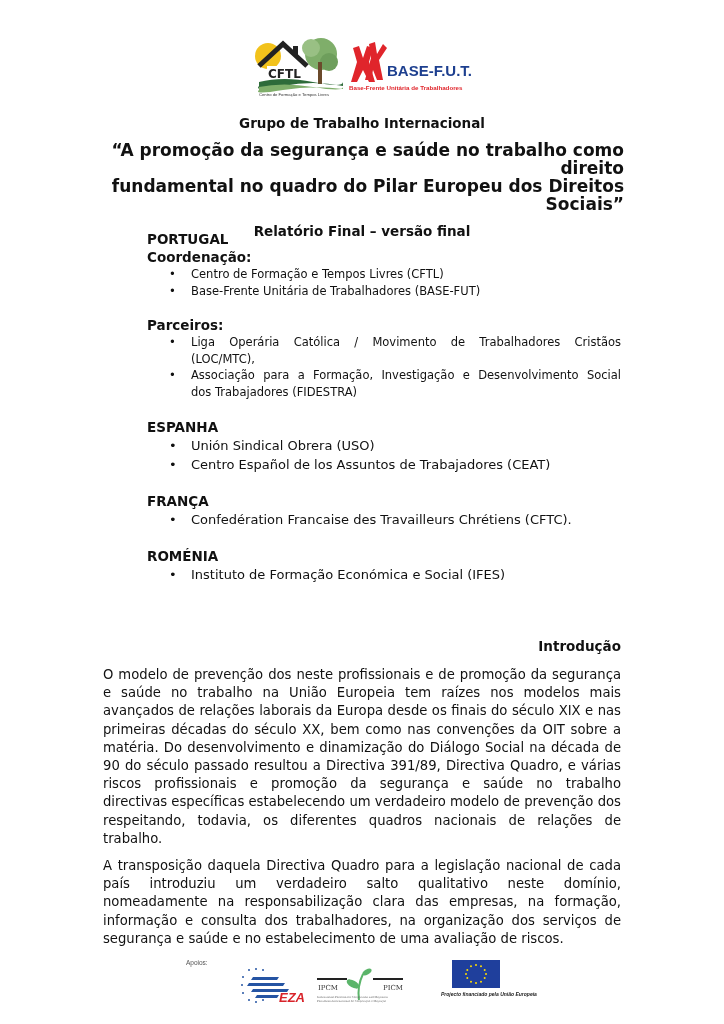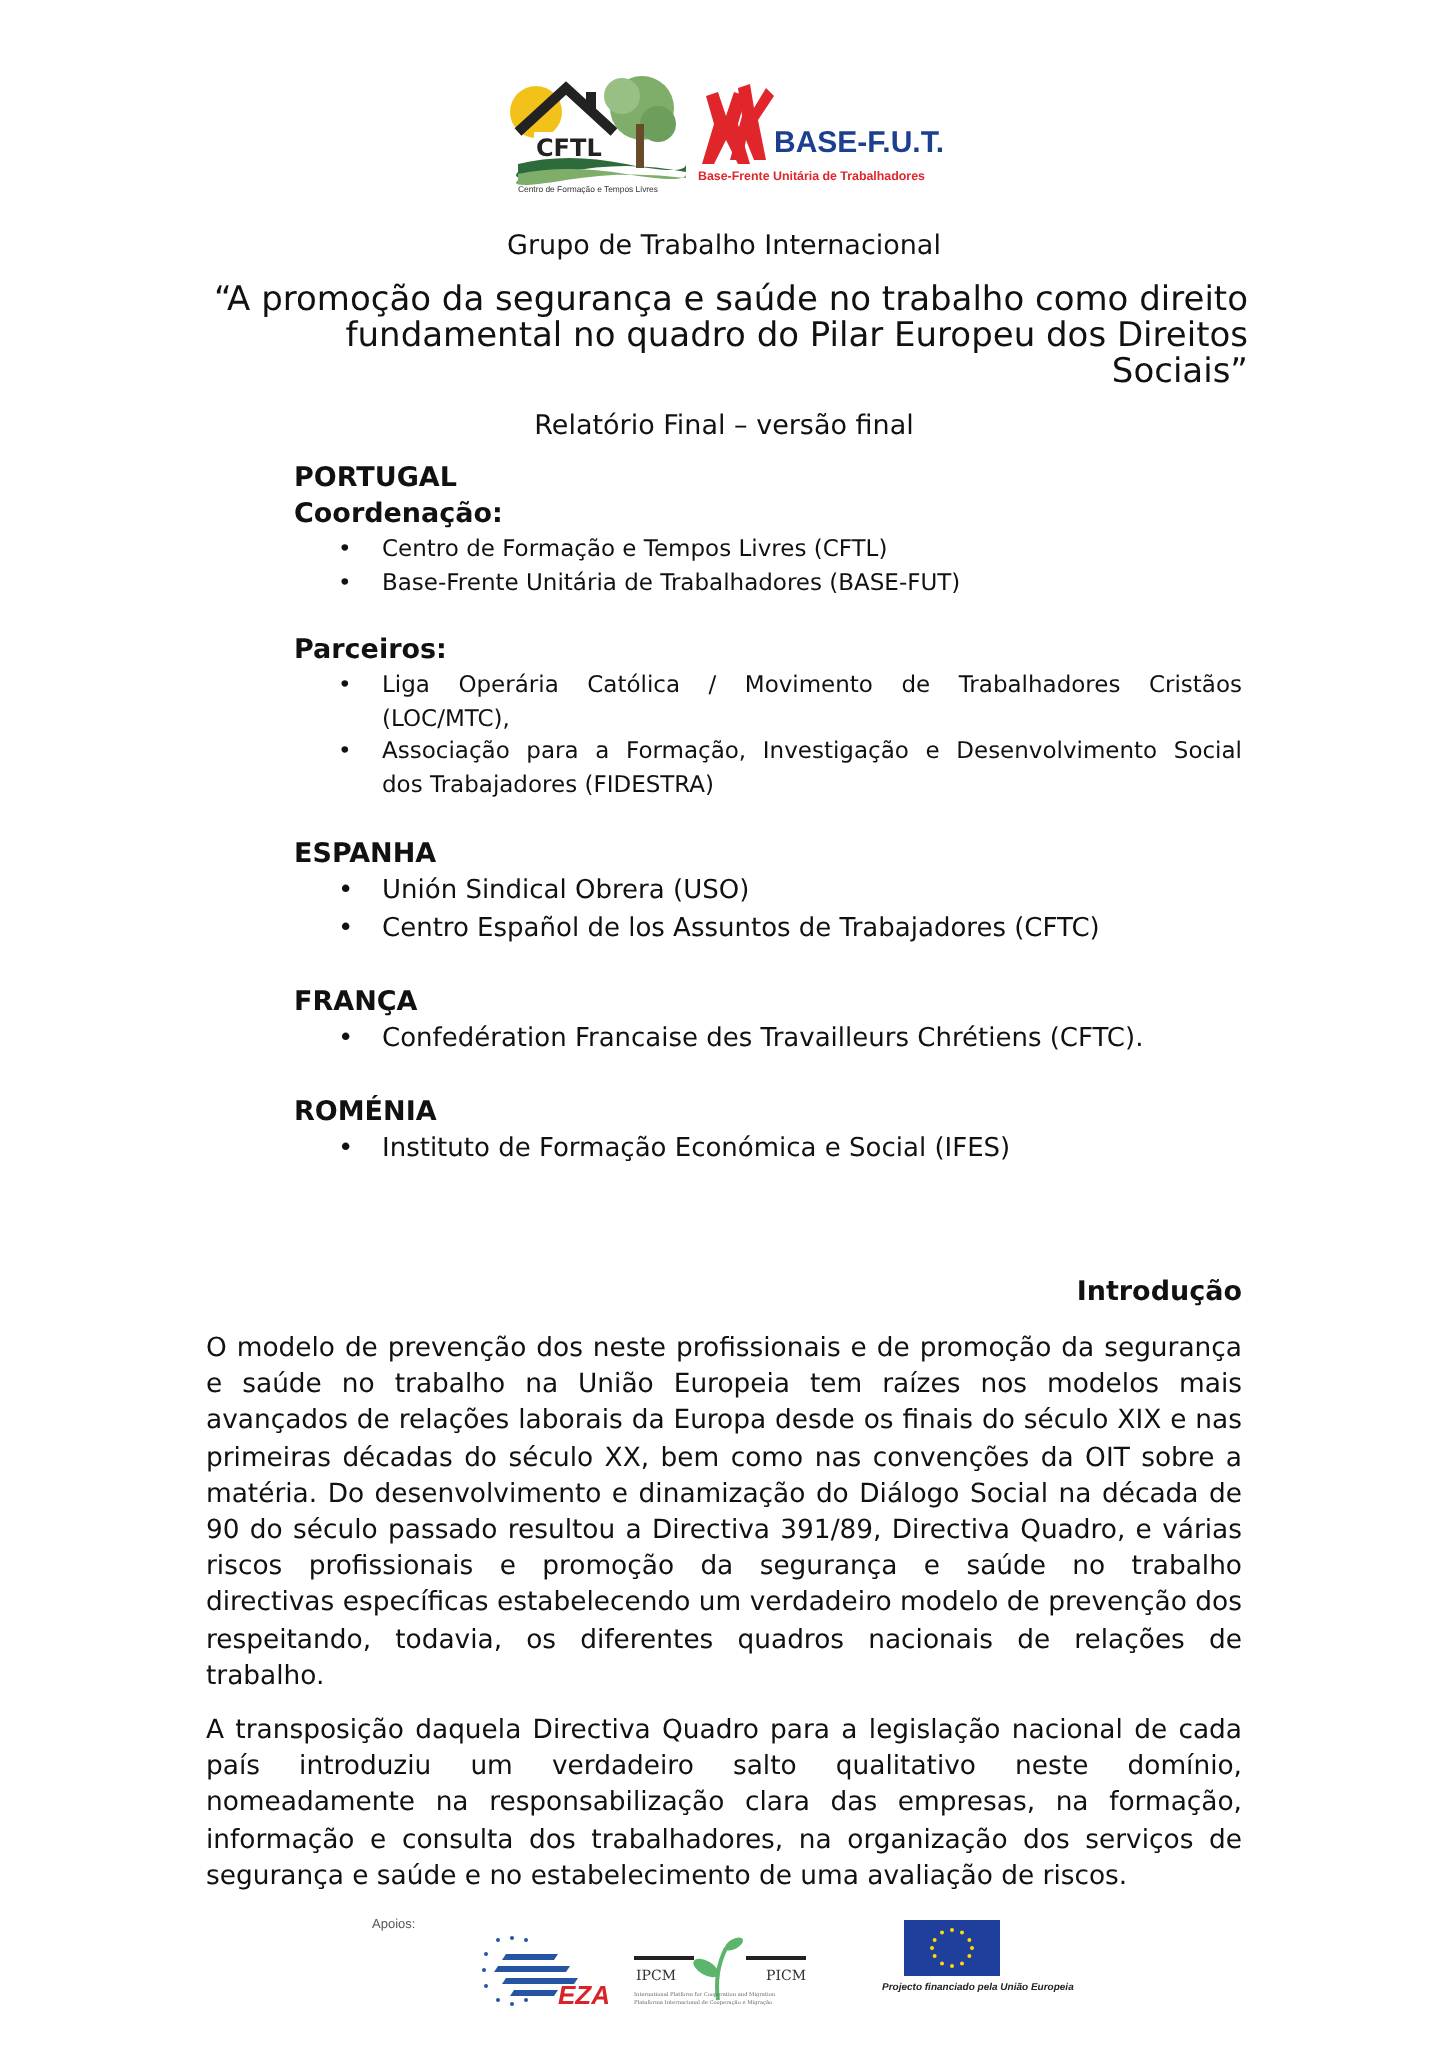--- a/index.html
+++ b/index.html
@@ -1,21 +1,21 @@
 <!DOCTYPE html>
 <html><head>
   <meta charset="utf-8">
   <style>
     html, body { margin: 0; padding: 0; background: #ffffff; }
     body { width: 724px; height: 1024px; position: relative; overflow: hidden;
            font-family: "DejaVu Sans", sans-serif; color: #111; }
     .logos { position: absolute; top: 36px; left: 253px; width: 230px; height: 66px; }
     .logo-cftl { position: absolute; left: 0; top: 0; width: 92px; height: 64px; }
     .logo-base { position: absolute; left: 94px; top: 4px; width: 136px; height: 60px; }
-    .titles { position: absolute; top: 114px; left: 100px; width: 524px; text-align: center; font-weight: normal; }
+    .titles { position: absolute; top: 114px; left: 100px; width: 524px; text-align: center; font-weight: bold; }
     .t1 { font-size: 13.5px; line-height: 18px; margin: 0 0 9px 0; }
     .t2 { font-size: 17px; line-height: 18px; margin: 0 0 9px 0; text-align: right; }
     .t3 { font-size: 13.5px; line-height: 18px; margin: 0; }
     .partners { position: absolute; top: 230px; left: 147px; width: 474px; font-size: 13px; }
     .country { font-weight: bold; font-size: 13.5px; line-height: 18px; margin: 0; }
     .role { font-weight: bold; font-size: 13.5px; line-height: 18px; margin: 0; }
     ul.small { list-style: none; margin: 0; padding: 0; font-size: 11.5px; line-height: 16.5px; }
     ul.small li { position: relative; padding-left: 44px; text-align: justify; text-align-last: left; }
     ul.small li::before { content: "•"; position: absolute; left: 22px; top: 0; }
     ul.large { list-style: none; margin: 0; padding: 0; font-size: 13px; line-height: 19px; }
@@ -92,21 +92,21 @@
     <li>
       <span class="justify-line" style="display:block">Associação para a Formação, Investigação e Desenvolvimento Social</span>
       <span style="display:block">dos Trabajadores (FIDESTRA)</span>
     </li>
   </ul>
   <div class="gap" style="height:18px"></div>
 
   <p class="country">ESPANHA</p>
   <ul class="large">
     <li>Unión Sindical Obrera (USO)</li>
-    <li>Centro Español de los Assuntos de Trabajadores (CFTC)</li>
+    <li>Centro Español de los Assuntos de Trabajadores (CEAT)</li>
   </ul>
   <div class="gap" style="height:18px"></div>
 
   <p class="country">FRANÇA</p>
   <ul class="large">
     <li>Confedération Francaise des Travailleurs Chrétiens (CFTC).</li>
   </ul>
   <div class="gap" style="height:18px"></div>
 
   <p class="country">ROMÉNIA</p>

